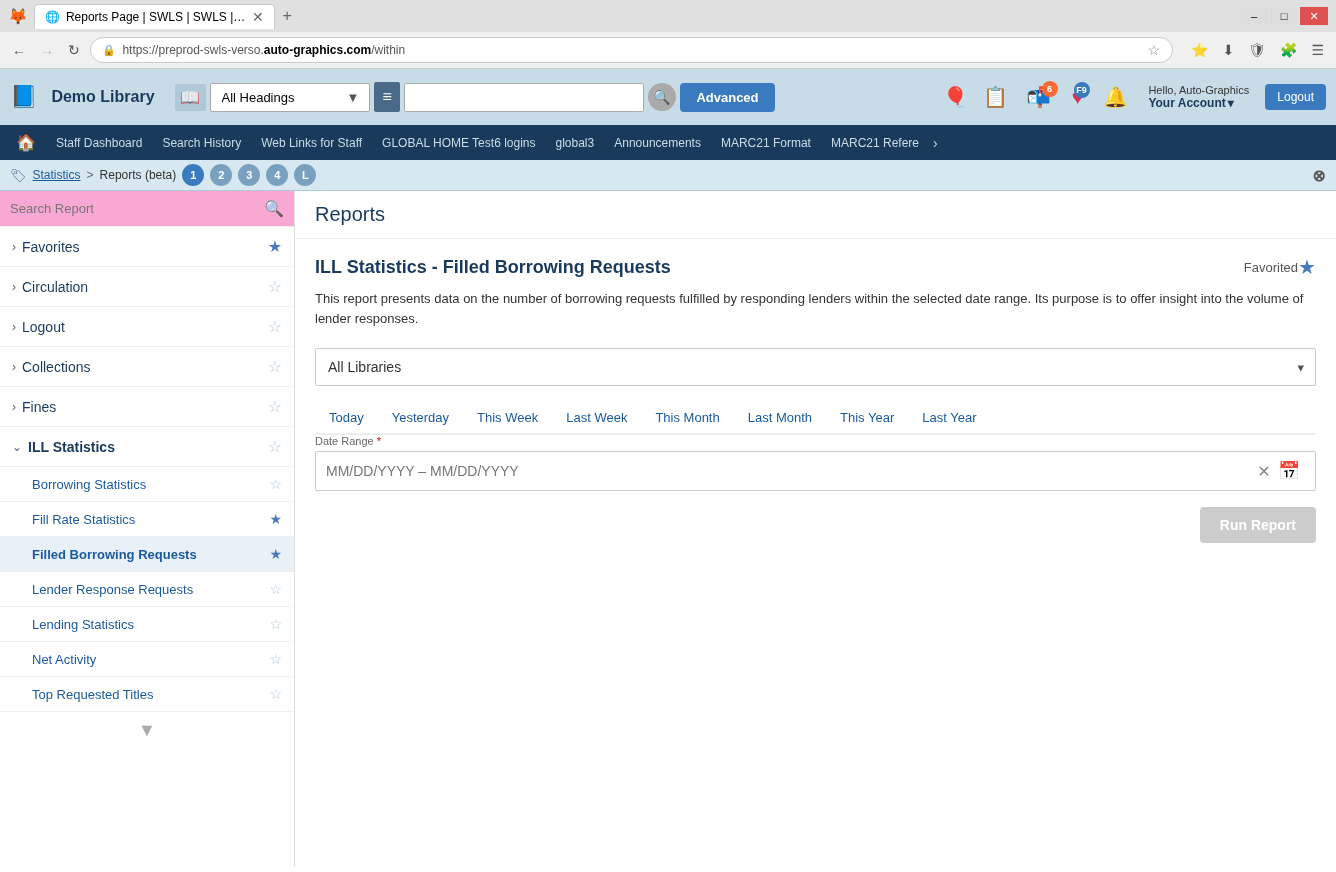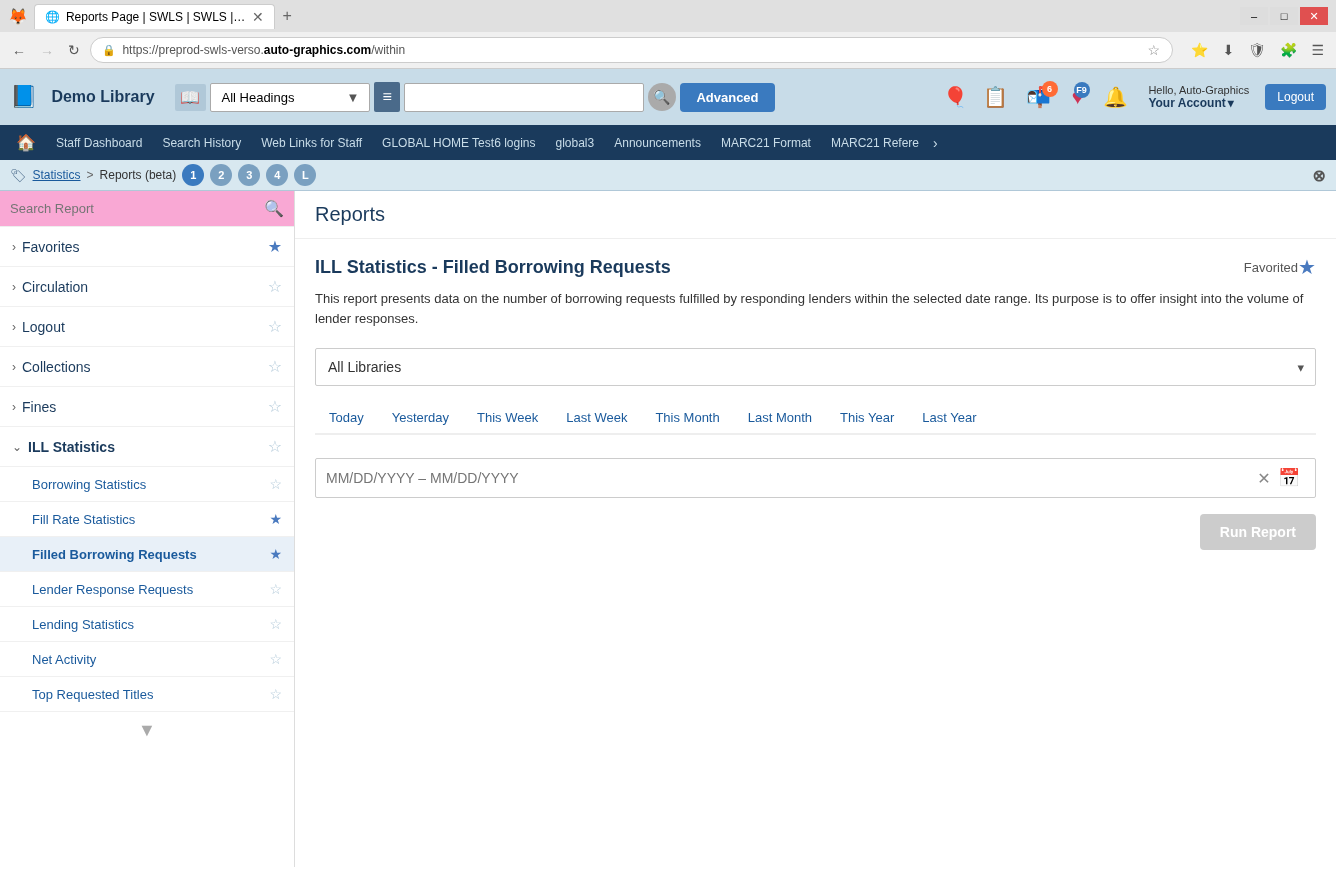--- a/index.html
+++ b/index.html
@@ -91,21 +91,21 @@
     .report-title-row { display: flex; align-items: center; margin-bottom: 10px; }
     .report-name { font-size: 18px; font-weight: bold; color: #1a3a5c; flex: 1; }
     .favorited-label { font-size: 13px; color: #555; }
     .favorited-star { color: #4a7abf; font-size: 20px; }
     .report-description { font-size: 13px; color: #333; line-height: 1.5; margin-bottom: 20px; }
     .form-section { margin-bottom: 16px; }
     .form-label { font-size: 11px; color: #666; margin-bottom: 4px; }
     .form-select-wrapper { position: relative; }
     .form-select { width: 100%; padding: 10px 12px; border: 1px solid #ccc; border-radius: 2px; font-size: 14px; color: #333; appearance: none; background: #fff; cursor: pointer; }
     .form-select-arrow { position: absolute; right: 12px; top: 50%; transform: translateY(-50%); color: #555; pointer-events: none; }
-    .date-tabs { display: flex; gap: 0; margin-bottom: 23px; border-bottom: 2px solid #eee; }
+    .date-tabs { display: flex; gap: 0; margin-bottom: 0; border-bottom: 2px solid #eee; }
     .date-tab { padding: 8px 14px; font-size: 13px; color: #1a5a9c; cursor: pointer; border-bottom: 2px solid transparent; margin-bottom: -2px; }
     .date-range-section { }
     .date-range-label { font-size: 11px; color: #666; margin-bottom: 4px; }
     .date-range-label span.required { color: #c00; }
     .date-range-input-wrapper { display: flex; align-items: center; border: 1px solid #ccc; border-radius: 2px; padding: 8px 10px; background: #fff; }
     .date-range-input { flex: 1; border: none; outline: none; font-size: 14px; color: #aaa; background: transparent; }
     .date-range-clear { background: none; border: none; cursor: pointer; color: #888; font-size: 16px; padding: 0 4px; }
     .date-range-calendar { background: none; border: none; cursor: pointer; color: #888; font-size: 18px; padding: 0 4px; }
     .run-report-row { display: flex; justify-content: flex-end; margin-top: 16px; }
     .run-report-btn { background: #ccc; color: #fff; border: none; border-radius: 4px; padding: 10px 20px; font-size: 14px; font-weight: bold; cursor: pointer; }
@@ -334,20 +334,23 @@
         <div class="date-tab">Yesterday</div>
         <div class="date-tab">This Week</div>
         <div class="date-tab">Last Week</div>
         <div class="date-tab">This Month</div>
         <div class="date-tab">Last Month</div>
         <div class="date-tab">This Year</div>
         <div class="date-tab">Last Year</div>
       </div>
 
       <div class="date-range-section">
+        <div class="date-range-label">
+          <span>Date Range</span><span class="required"> *</span>
+        </div>
         <div class="date-range-input-wrapper">
           <input type="text" class="date-range-input" placeholder="MM/DD/YYYY – MM/DD/YYYY" style="">
           <button class="date-range-clear">✕</button>
           <button class="date-range-calendar">📅</button>
         </div>
       </div>
 
       <div class="run-report-row">
         <button class="run-report-btn">Run Report</button>
       </div>

